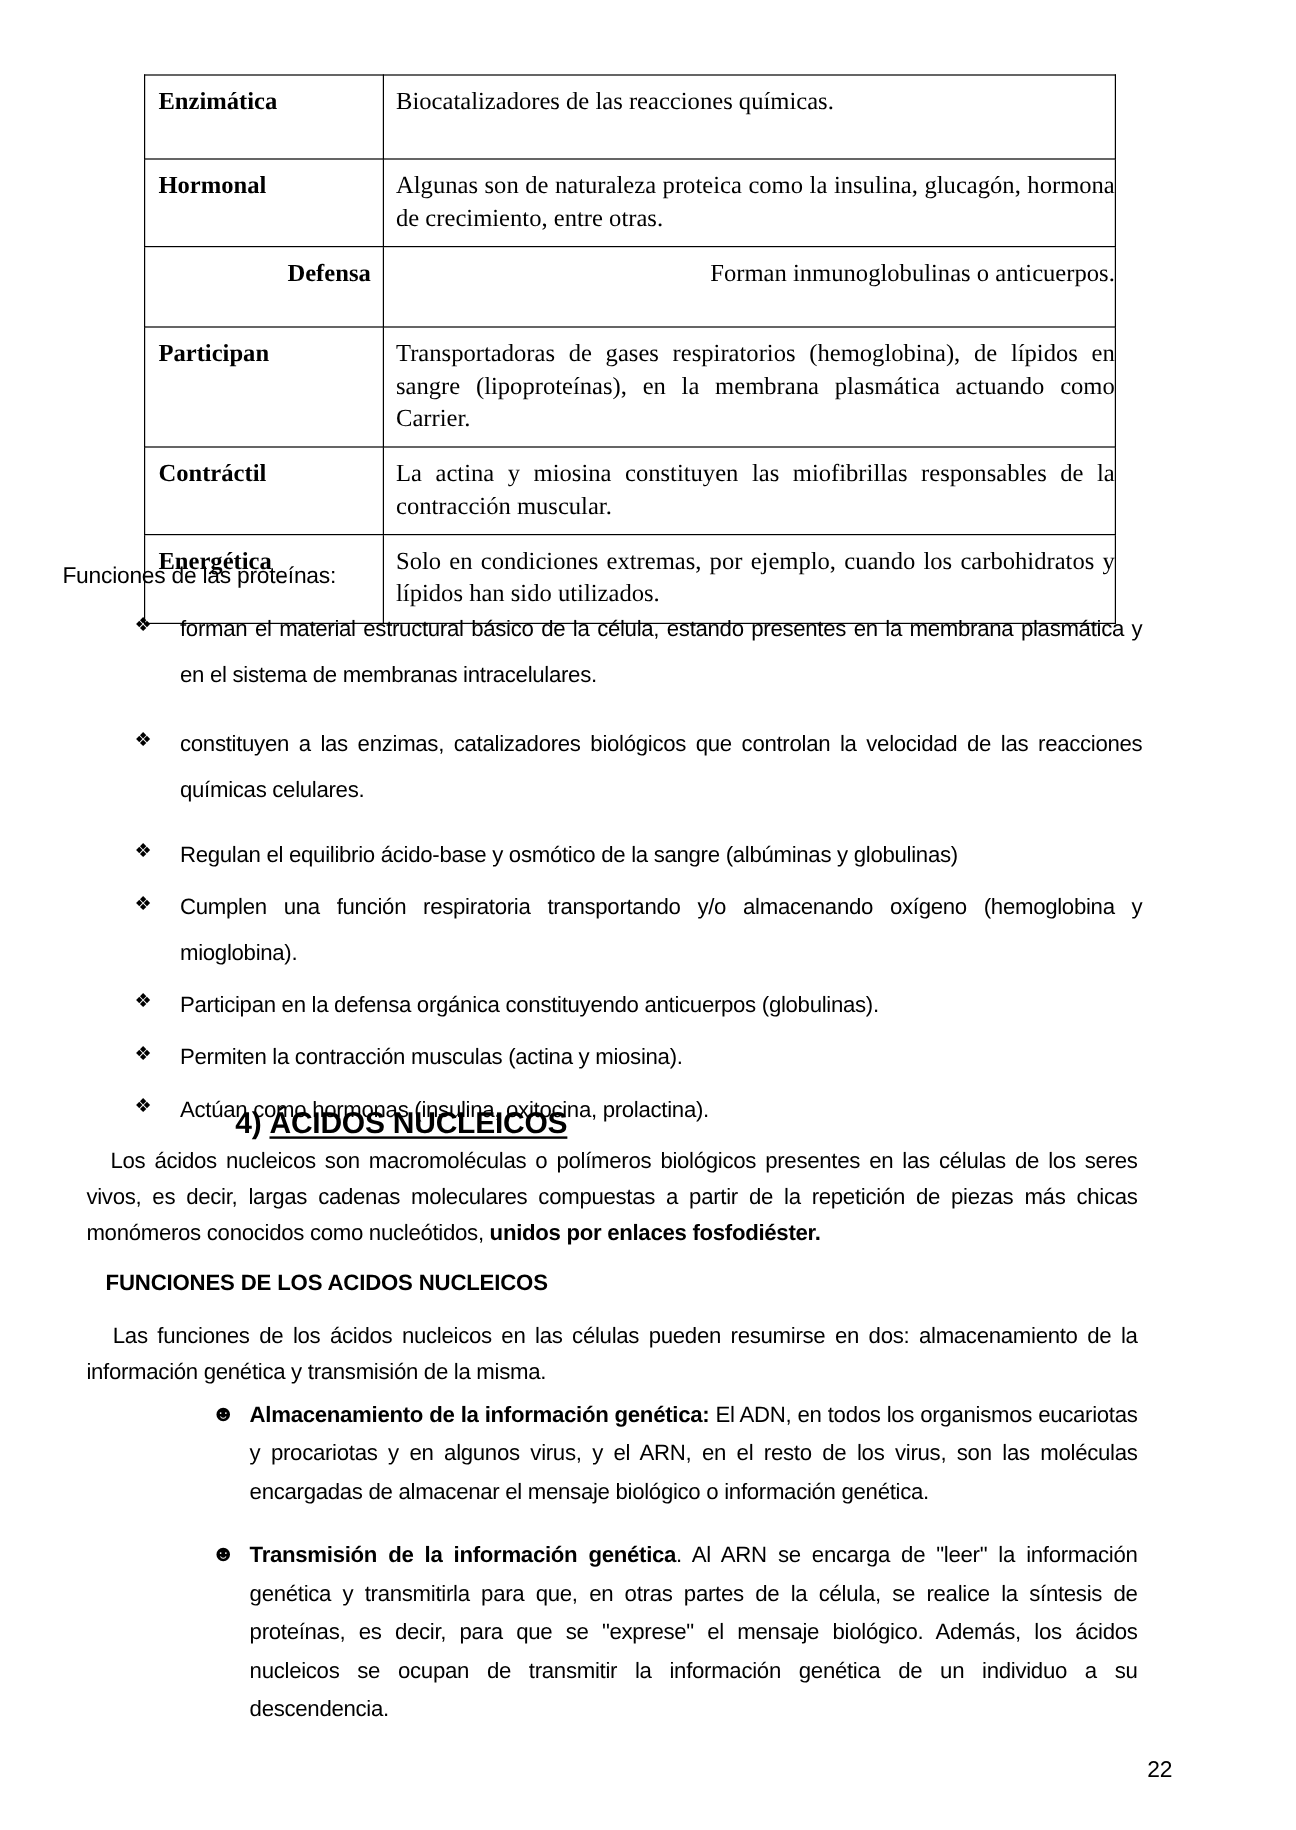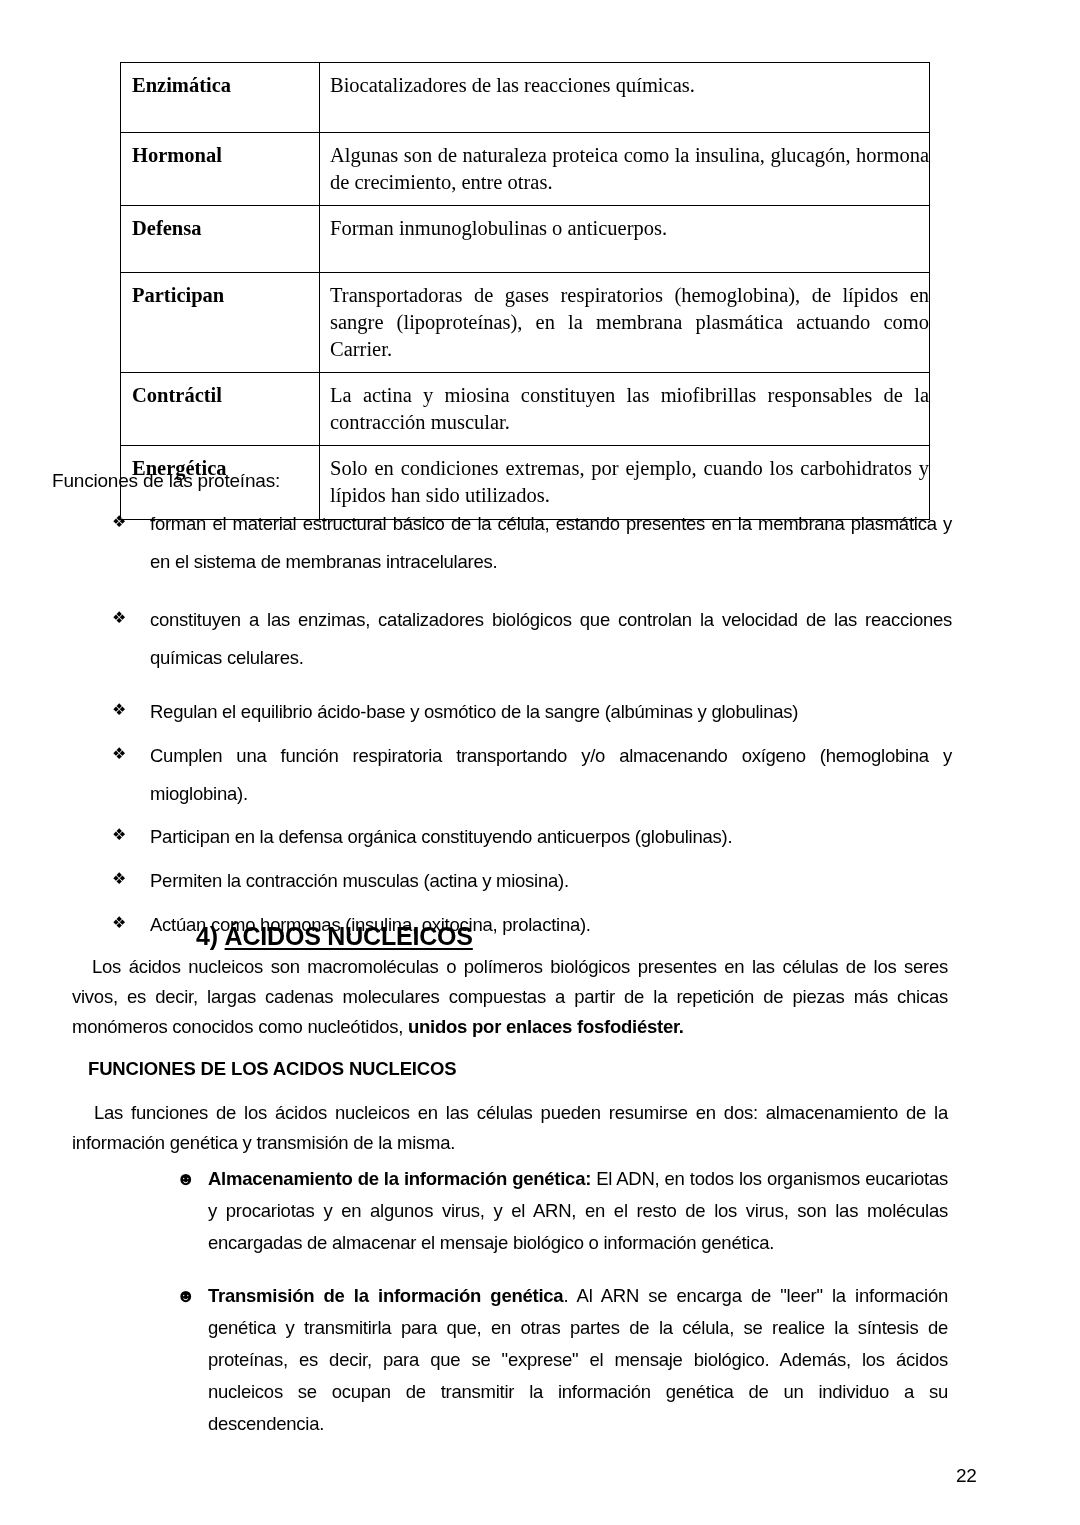--- a/index.html
+++ b/index.html
@@ -46,21 +46,21 @@
     padding-left: 11px;
     white-space: nowrap;
   }
   .func-table td.desc {
     text-align: justify;
     text-justify: inter-word;
     padding-right: 0;
   }
   .func-table tr.r1 td { height: 50px; }
   .func-table tr.r2 td { height: 44px; margin-top: 12px; }
-  .func-table tr.r3 td { height: 47px; }
+  .func-table tr.r3 td { height: 47px; text-align: right; }
   .func-table tr.r4 td { height: 70px; }
   .func-table tr.r5 td { height: 44px; margin-left: 16px; }
   .func-table tr.r6 td { height: 38px; }
 
   
   .body-txt {
     font-family: "Liberation Sans", sans-serif;
     font-size: 18.5px;
     letter-spacing: -0.25px;
     color: #000;

